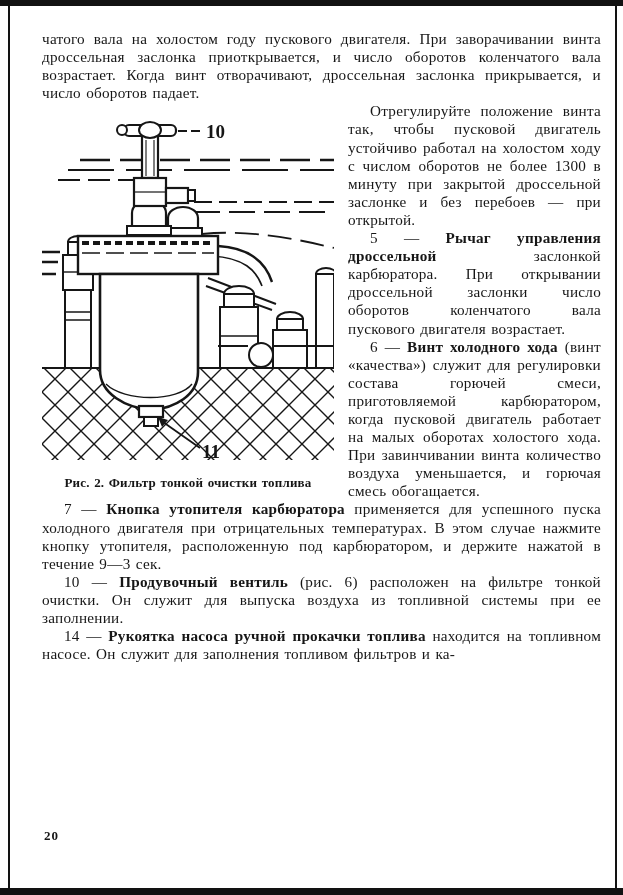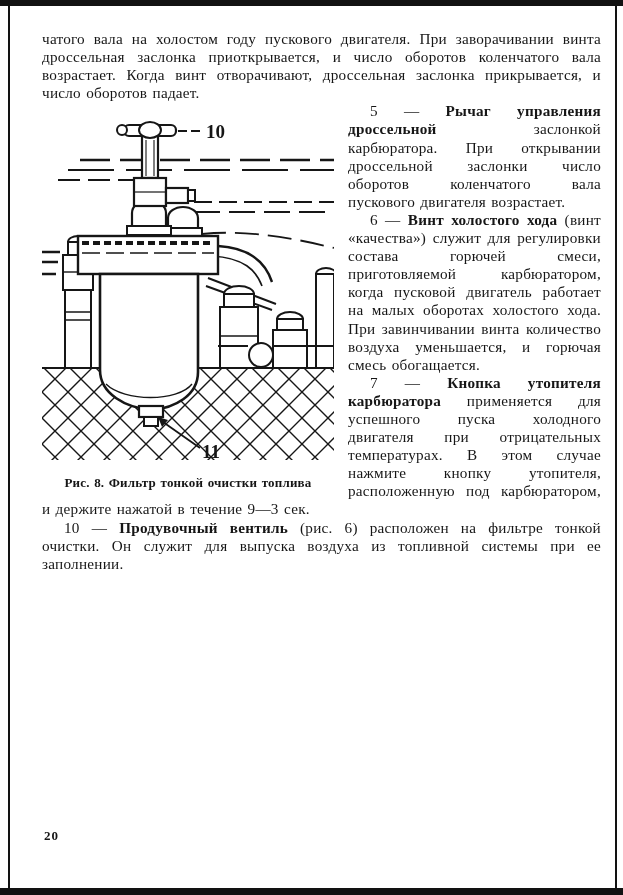--- a/index.html
+++ b/index.html
@@ -162,25 +162,27 @@
         <path d="M136 25 H160" stroke="#161616" stroke-width="1.8" stroke-dasharray="9 4"></path>
         <text class="fig-label" x="164" y="32">10</text>
       </g>
 
       <g>
         <path d="M121 316 L158 342" stroke="#161616" stroke-width="1.8"></path>
         <path d="M116 311 L126 314 L120 321 Z" fill="#161616"></path>
         <text class="fig-label" x="160" y="352">11</text>
       </g>
     </svg>
-    <figcaption>Рис. 8. Фильтр тонкой очистки топлива</figcaption>
+    <figcaption>Рис. 2. Фильтр тонкой очистки топлива</figcaption>
   </figure>
 
   <div id="para-rest">
+      <p class="para indent"><span>Отрегулируйте положение винта так, чтобы пусковой двигатель устойчиво работал на холостом ходу с числом оборотов не более 1300 в минуту при закрытой дроссельной заслонке и без перебоев — при открытой.</span></p>
       <p class="para indent"><span>5 — </span><span class="b">Рычаг управления дроссельной</span><span> заслонкой карбюратора. При открывании дроссельной заслонки число оборотов коленчатого вала пускового двигателя возрастает.</span></p>
-      <p class="para indent"><span>6 — </span><span class="b">Винт холостого хода</span><span> (винт «качества») служит для регулировки состава горючей смеси, приготовляемой карбюратором, когда пусковой двигатель работает на малых оборотах холостого хода. При завинчивании винта количество воздуха уменьшается, и горючая смесь обогащается.</span></p>
+      <p class="para indent"><span>6 — </span><span class="b">Винт холодного хода</span><span> (винт «качества») служит для регулировки состава горючей смеси, приготовляемой карбюратором, когда пусковой двигатель работает на малых оборотах холостого хода. При завинчивании винта количество воздуха уменьшается, и горючая смесь обогащается.</span></p>
       <p class="para indent"><span>7 — </span><span class="b">Кнопка утопителя карбюратора</span><span> применяется для успешного пуска холодного двигателя при отрицательных температурах. В этом случае нажмите кнопку утопителя, расположенную под карбюратором, и держите нажатой в течение 9—3 сек.</span></p>
       <p class="para indent"><span>10 — </span><span class="b">Продувочный вентиль</span><span> (рис. 6) расположен на фильтре тонкой очистки. Он служит для выпуска воздуха из топливной системы при ее заполнении.</span></p>
+      <p class="para indent"><span>14 — </span><span class="b">Рукоятка насоса ручной прокачки топлива</span><span> находится на топливном насосе. Он служит для заполнения топливом фильтров и ка-</span></p>
     </div>
 
 </div>
 
 <div class="page-num">20</div>
 
 </body></html>

